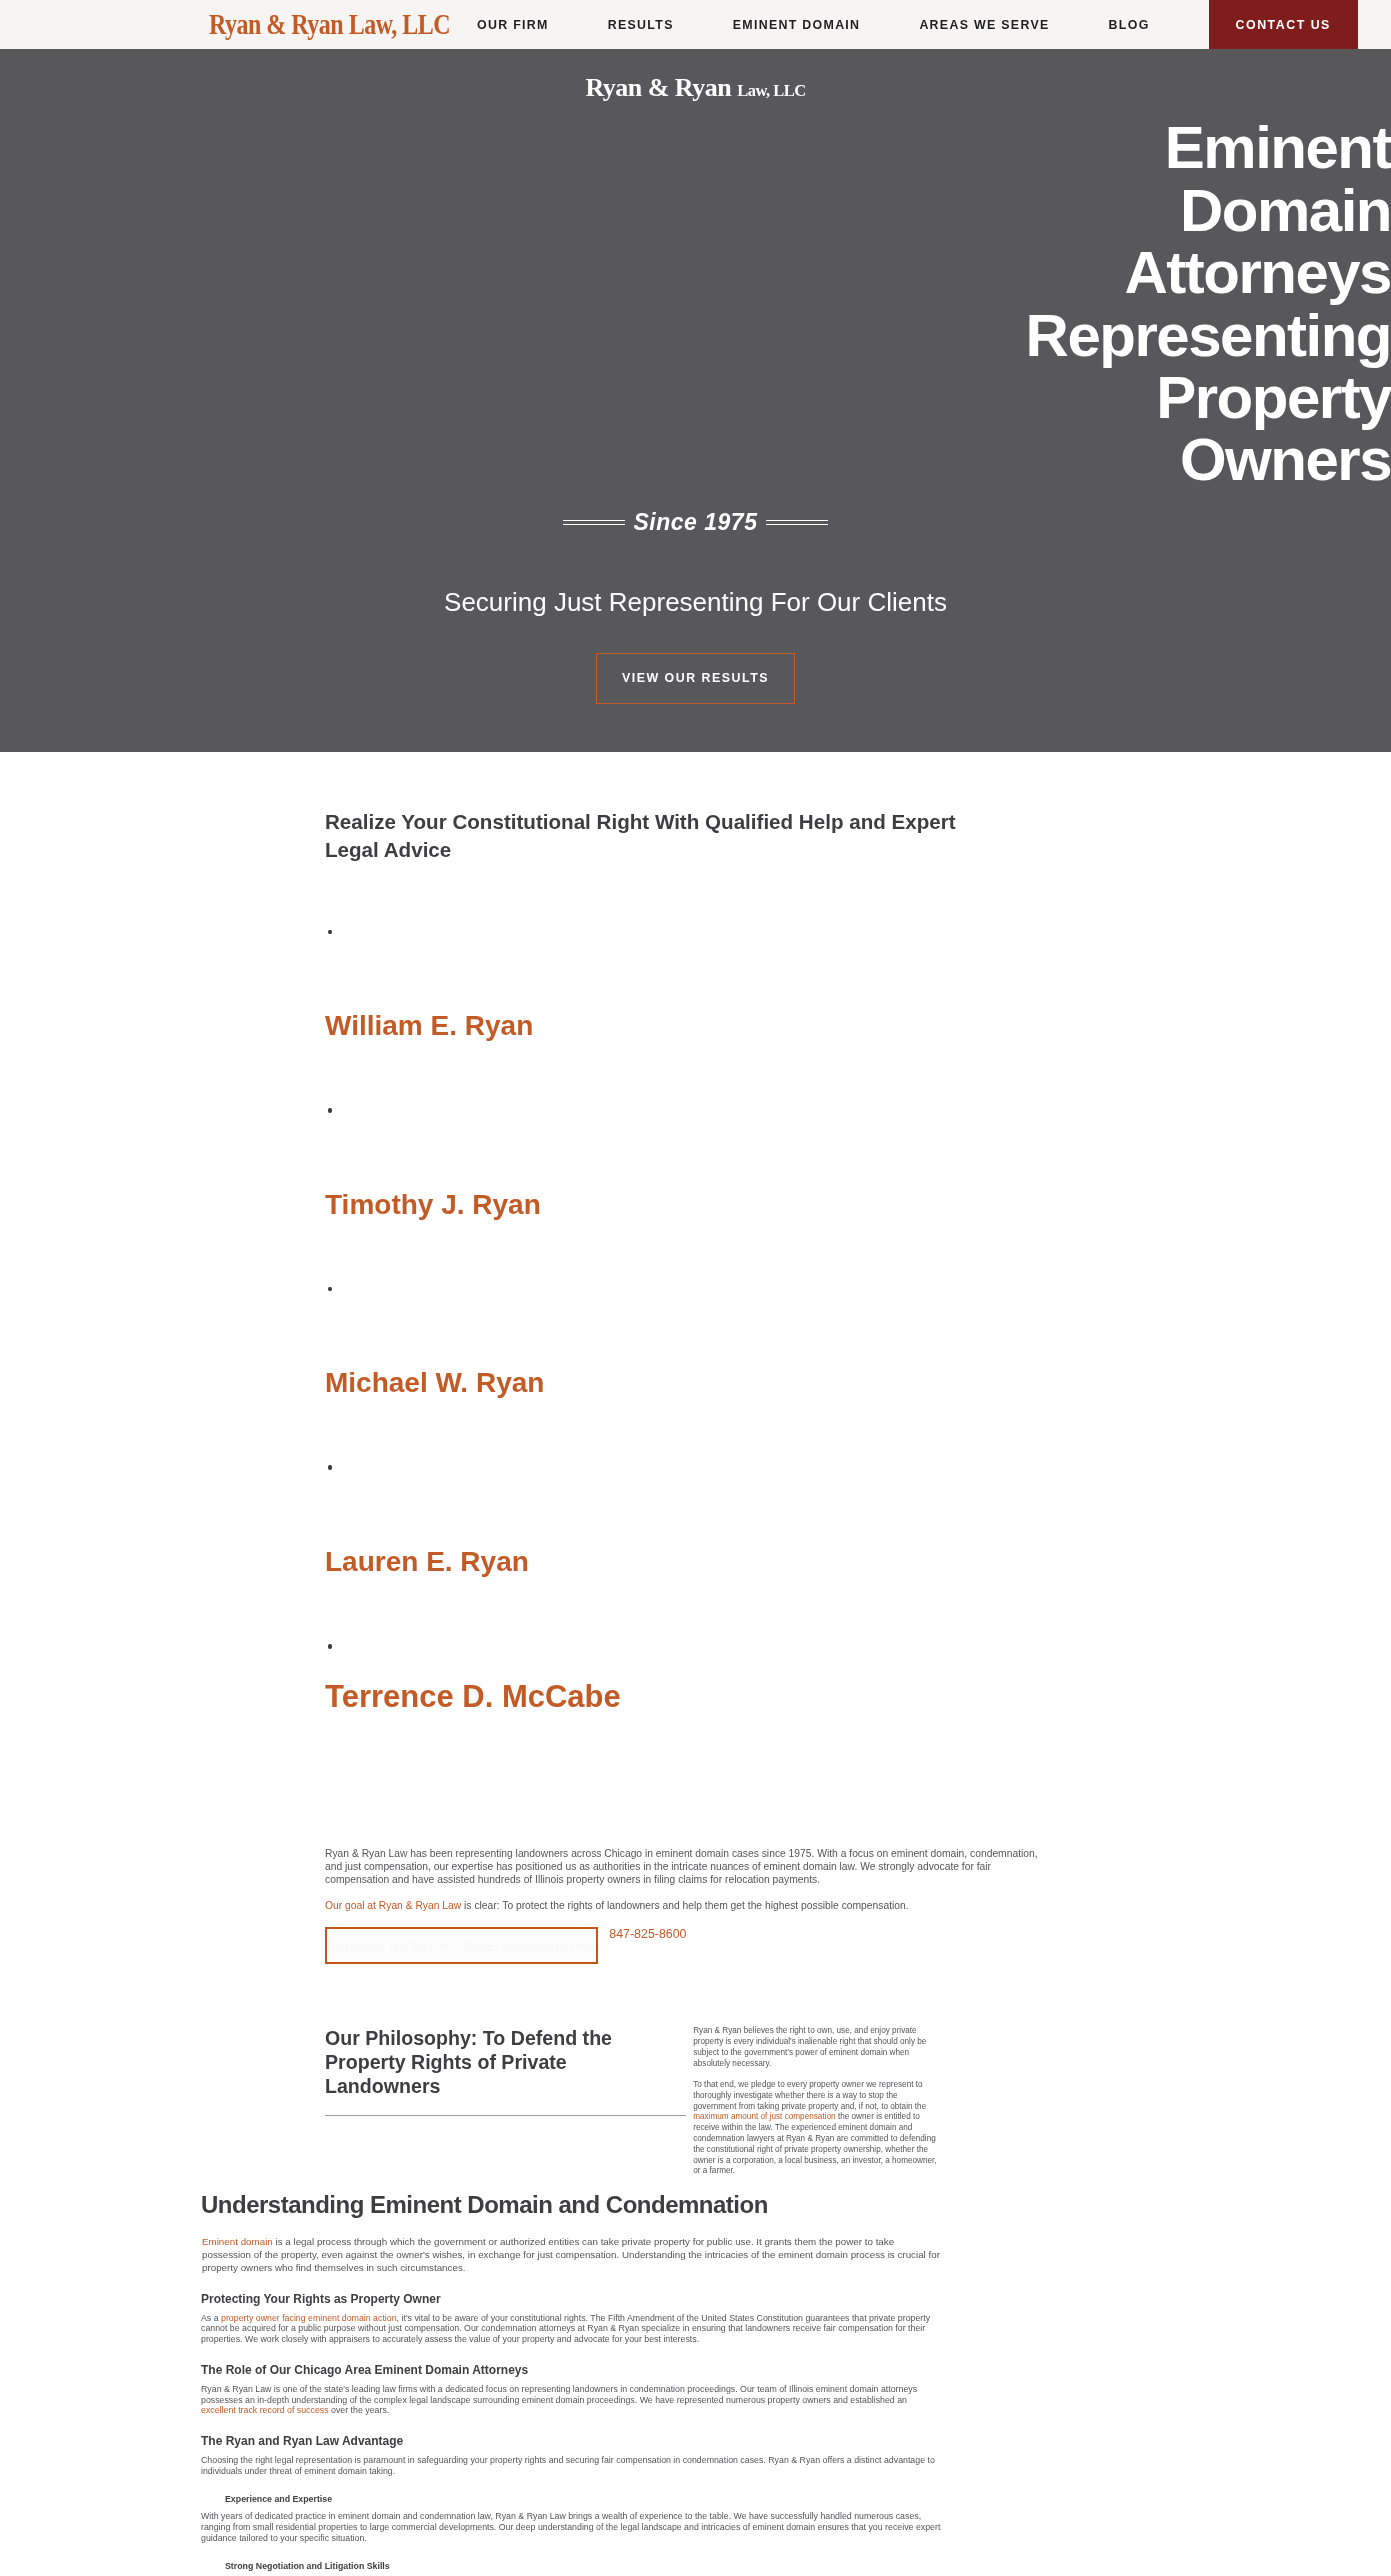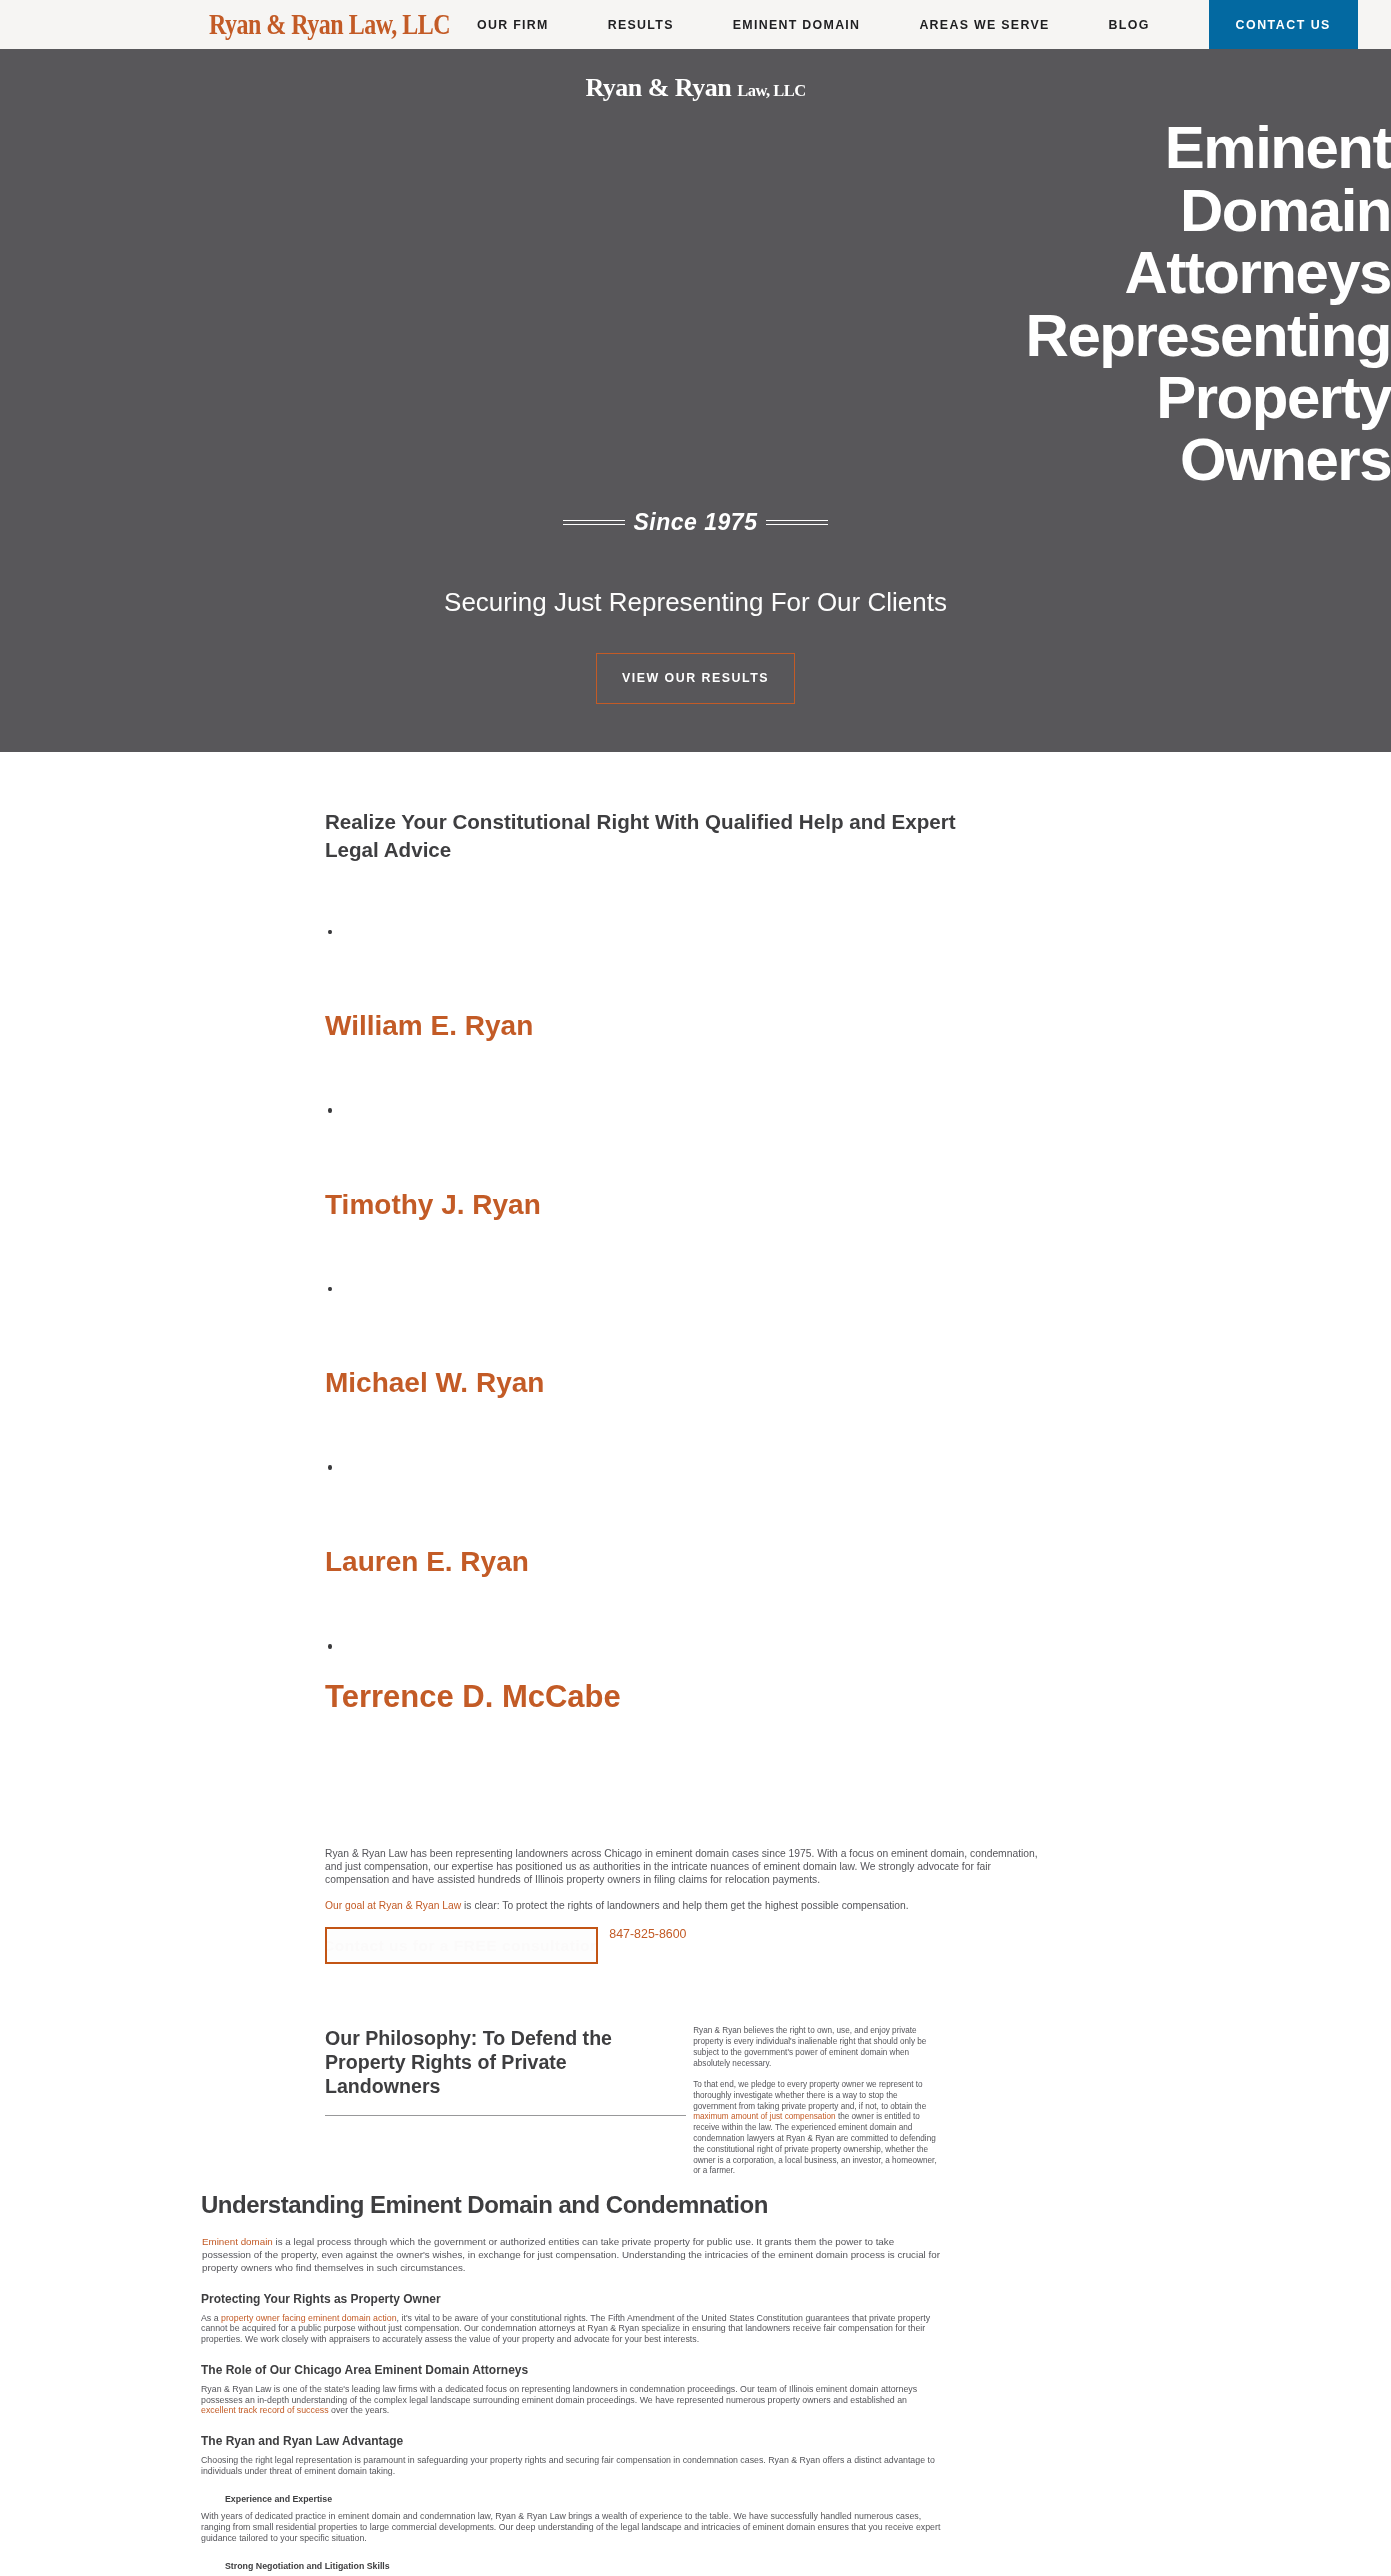--- a/index.html
+++ b/index.html
@@ -19,21 +19,21 @@
     font-family:"Liberation Serif", serif; font-weight:700; color:#c35b26;
     font-size:24px; letter-spacing:-0.5px; white-space:nowrap;
     transform:scaleY(1.25); transform-origin:left center;
   }
   .nav { margin-left:auto; display:flex; align-items:center; height:100%;gap:32px; }
   .nav-item {
     font-size:12.4px; font-weight:700; color:#1f1f21; letter-spacing:1.3px;
     margin-left:27px; white-space:nowrap; cursor:pointer;
   }
   .contact-btn {
-    height:49px; background:#0369a1; color:#fff; font-size:12.4px; font-weight:700;
+    height:49px; background:#7f1d1d; color:#fff; font-size:12.4px; font-weight:700;
     letter-spacing:1.5px; display:flex; align-items:center; padding:4px 27px;
     margin-left:27px; cursor:pointer; white-space:nowrap;
   }
   .header-phone {
     color:#c35b26; font-size:14px; font-weight:700; letter-spacing:1.5px;
     margin-left:25px; white-space:nowrap; cursor:pointer;
   }
 
   
   .hero {

